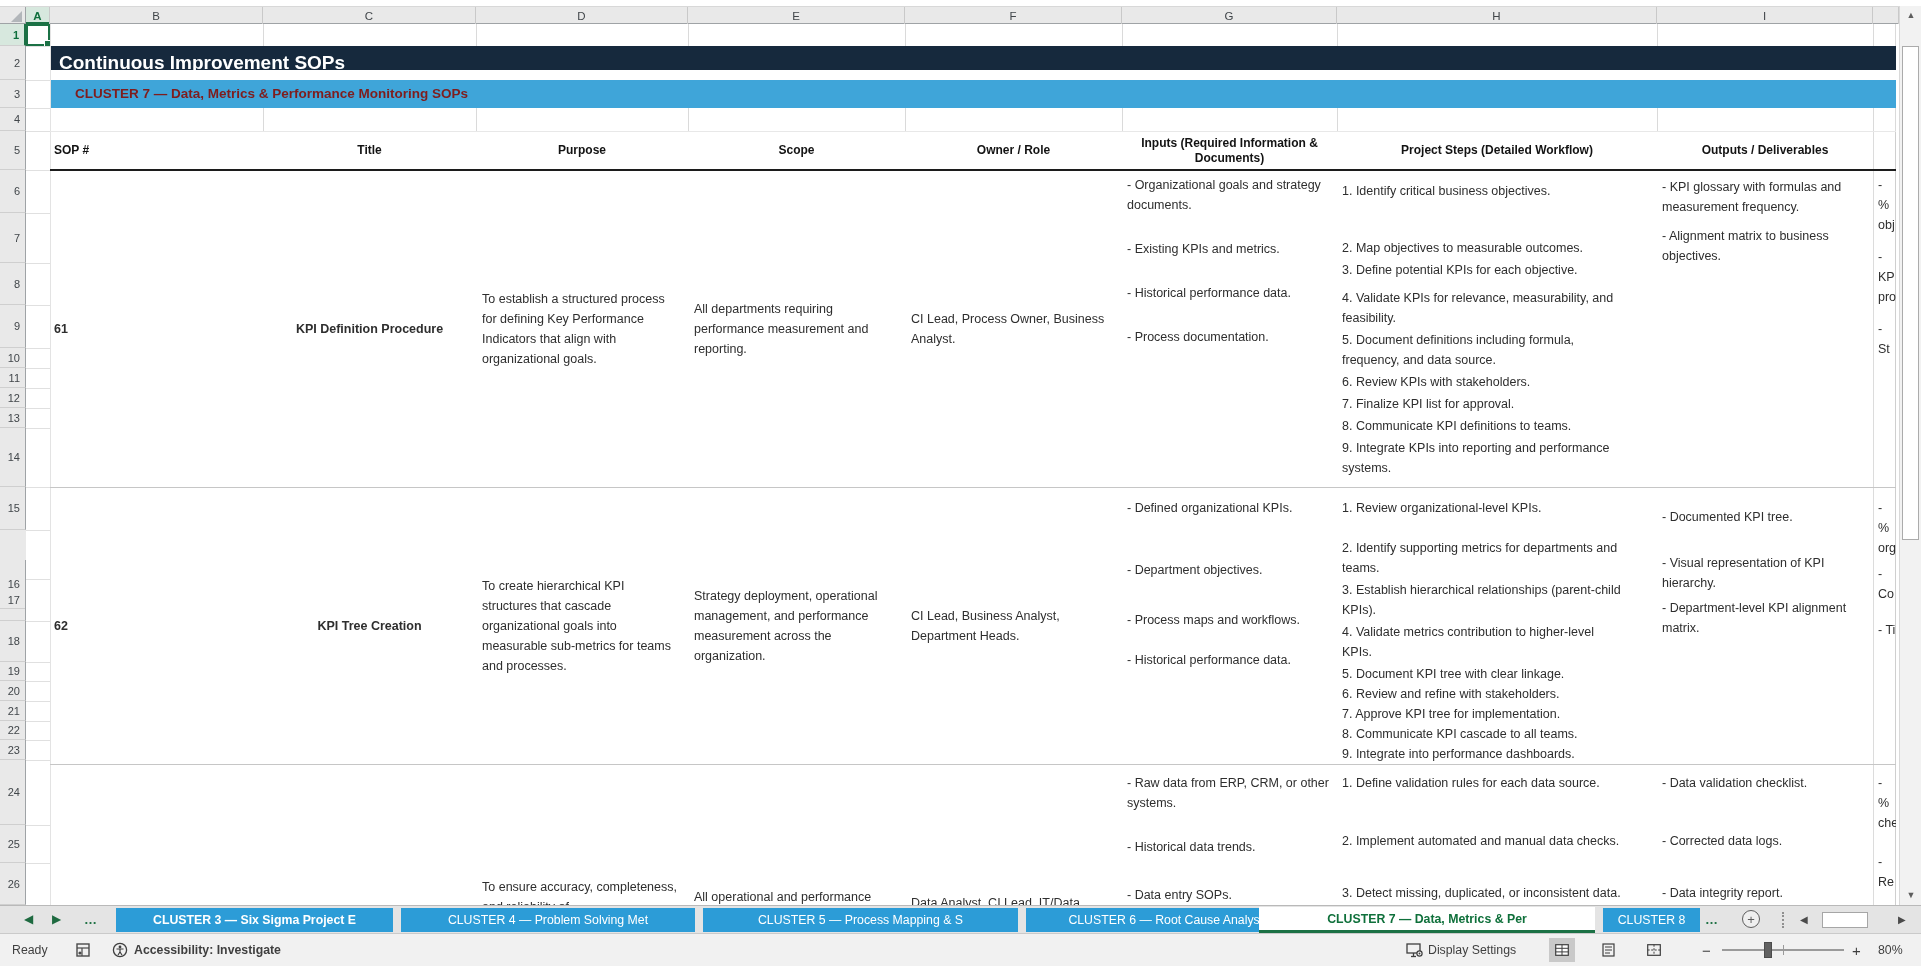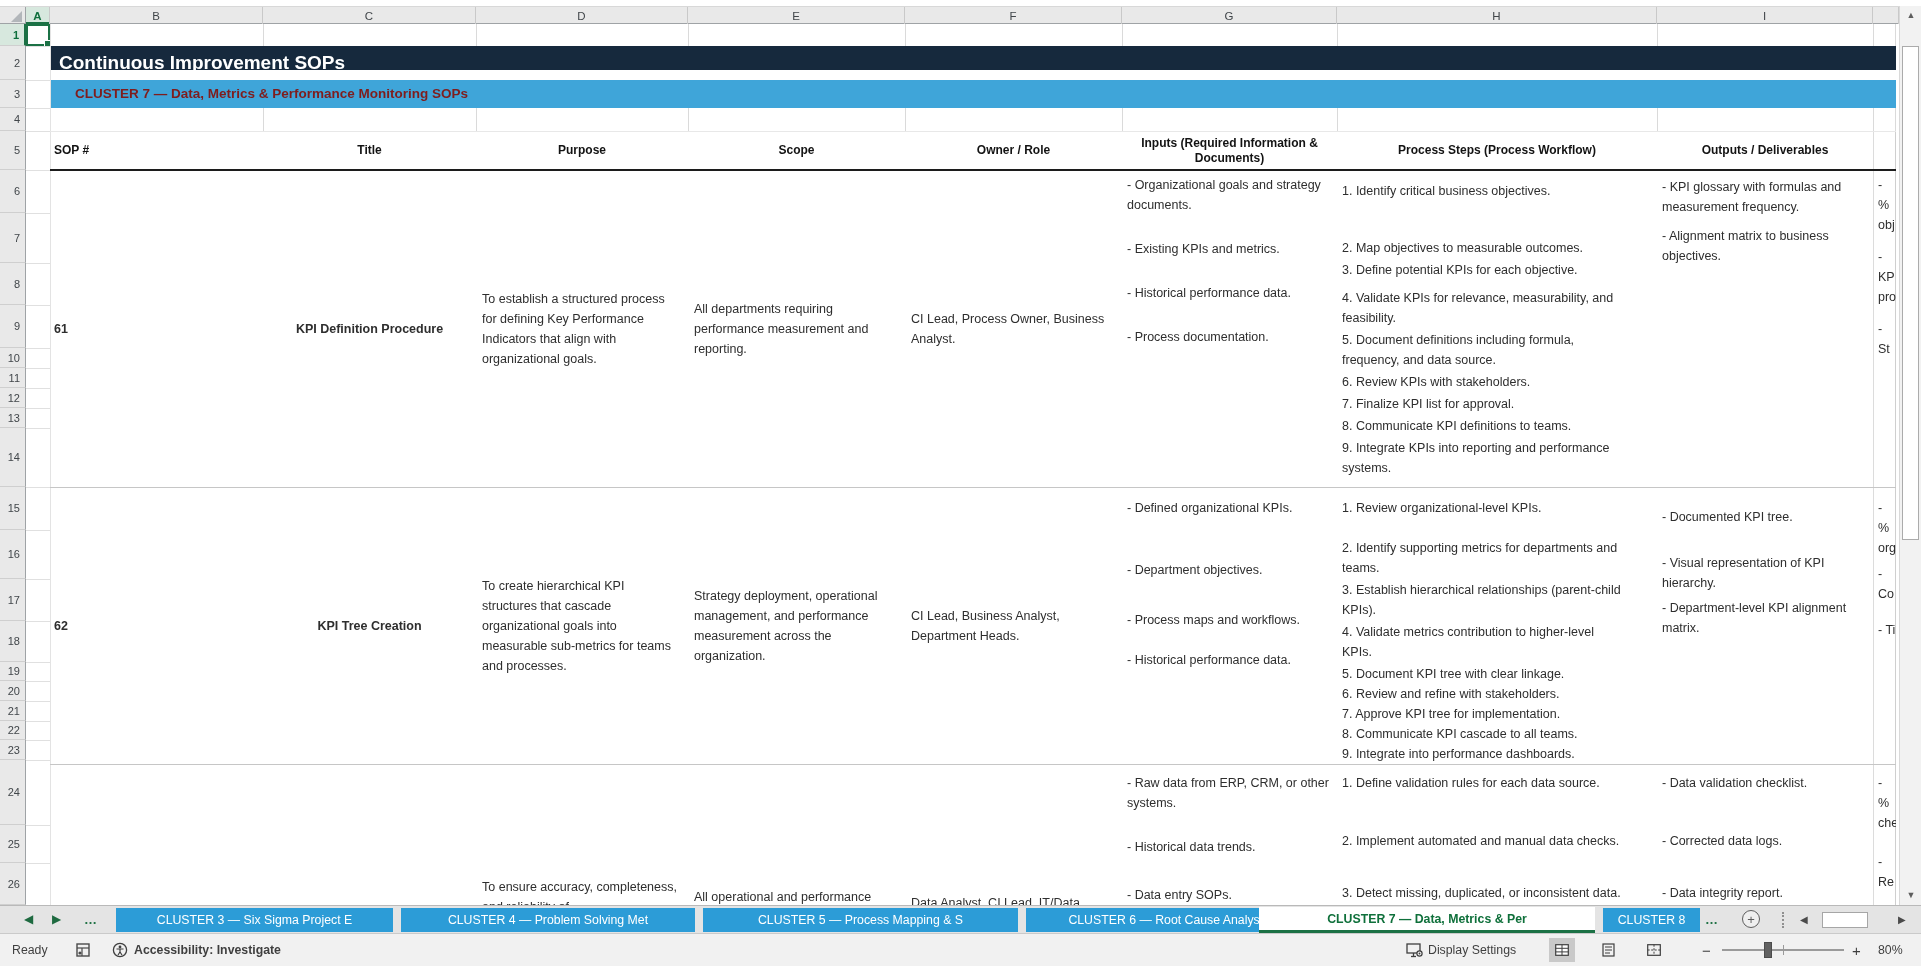--- a/index.html
+++ b/index.html
@@ -138,21 +138,21 @@
       <div class="rownum" style="top: 146px; height: 43px;">6</div>
       <div class="rownum" style="top: 189px; height: 50px;">7</div>
       <div class="rownum" style="top: 239px; height: 42px;">8</div>
       <div class="rownum" style="top: 281px; height: 43px;">9</div>
       <div class="rownum" style="top: 324px; height: 20px;">10</div>
       <div class="rownum" style="top: 344px; height: 20px;">11</div>
       <div class="rownum" style="top: 364px; height: 20px;">12</div>
       <div class="rownum" style="top: 384px; height: 20px;">13</div>
       <div class="rownum" style="top: 404px; height: 59px;">14</div>
       <div class="rownum" style="top: 463px; height: 43px;">15</div>
-      <div class="rownum" style="top: 506px; height: 49px;">16</div>
+      <div class="rownum" style="top: 536px; height: 49px;">16</div>
       <div class="rownum" style="top: 555px; height: 42px;">17</div>
       <div class="rownum" style="top: 597px; height: 41px;">18</div>
       <div class="rownum" style="top: 638px; height: 19px;">19</div>
       <div class="rownum" style="top: 657px; height: 20px;">20</div>
       <div class="rownum" style="top: 677px; height: 20px;">21</div>
       <div class="rownum" style="top: 697px; height: 19px;">22</div>
       <div class="rownum" style="top: 716px; height: 20px;">23</div>
       <div class="rownum" style="top: 736px; height: 65px;">24</div>
       <div class="rownum" style="top: 801px; height: 38px;">25</div>
       <div class="rownum" style="top: 839px; height: 42px;">26</div>
@@ -214,21 +214,21 @@
       <div class="hline" style="left: 0px; top: 736px; width: 24px; height: 1px; background: rgb(224, 224, 224);"></div>
       <div class="hline" style="left: 0px; top: 801px; width: 24px; height: 1px; background: rgb(224, 224, 224);"></div>
       <div class="hline" style="left: 0px; top: 839px; width: 24px; height: 1px; background: rgb(224, 224, 224);"></div>
       <div class="hline" style="left: 24px; top: 107px; width: 1846px; height: 1px; background: rgb(232, 232, 232);"></div>
       <div class="th left" style="left: 24px; top: 107px; width: 213px; height: 39px;">SOP #</div>
       <div class="th" style="left: 237px; top: 107px; width: 213px; height: 39px;">Title</div>
       <div class="th" style="left: 450px; top: 107px; width: 212px; height: 39px;">Purpose</div>
       <div class="th" style="left: 662px; top: 107px; width: 217px; height: 39px;">Scope</div>
       <div class="th" style="left: 879px; top: 107px; width: 217px; height: 39px;">Owner / Role</div>
       <div class="th" style="left: 1096px; top: 107px; width: 215px; height: 39px;">Inputs (Required Information &amp; Documents)</div>
-      <div class="th" style="left: 1311px; top: 107px; width: 320px; height: 39px;">Process Steps (Process Workflow)</div>
+      <div class="th" style="left: 1311px; top: 107px; width: 320px; height: 39px;">Project Steps (Detailed Workflow)</div>
       <div class="th" style="left: 1631px; top: 107px; width: 216px; height: 39px;">Outputs / Deliverables</div>
       <div class="hline" style="left: 24px; top: 145px; width: 1846px; height: 2px; background: rgb(28, 28, 28);"></div>
       <div class="rec r61" style="top: 146px; height: 317px;">
         <div class="cell mid c-sop">61</div>
         <div class="cell mid c-title">KPI Definition Procedure</div>
         <div class="cell mid c-purpose">To establish a structured process for defining Key Performance Indicators that align with organizational goals.</div>
         <div class="cell mid c-scope">All departments requiring performance measurement and reporting.</div>
         <div class="cell mid c-owner">CI Lead, Process Owner, Business Analyst.</div>
         <div class="cell c-inputs">
           <p>- Organizational goals and strategy documents.</p>
@@ -323,21 +323,21 @@
   <div id="tabbar">
     <div class="tabnav" style="left:24px">◀</div>
     <div class="tabnav" style="left:52px">▶</div>
     <div class="tabmisc" style="left:84px">…</div>
     <div class="tabmisc" style="left:1705px">…</div>
     <div id="addsheet" style="left: 1742px;">+</div>
     <div id="tabdots" style="left:1782px"></div>
     <div class="hscrollarrow" style="left:1800px">◀</div>
     <div id="hthumb" style="left:1822px;width:46px"></div>
     <div class="hscrollarrow" style="left:1898px">▶</div>
-  <div class="sheettab" style="left: 116px; width: 277px;">CLUSTER 3 — Six Sigma Project E</div>
+  <div class="sheettab" style="left: 116px; width: 277px; font-weight: bold;">CLUSTER 3 — Six Sigma Project E</div>
       <div class="sheettab" style="left: 401px; width: 294px;">CLUSTER 4 — Problem Solving Met</div>
       <div class="sheettab" style="left: 703px; width: 315px;">CLUSTER 5 — Process Mapping &amp; S</div>
       <div class="sheettab" style="left: 1026px; width: 285px;">CLUSTER 6 — Root Cause Analysis</div>
       <div class="sheettab active" style="left: 1259px; width: 336px;">CLUSTER 7 — Data, Metrics &amp; Per</div>
       <div class="sheettab" style="left: 1603px; width: 97px;">CLUSTER 8</div>
       <div class="abs"></div>
     </div>
 
   <div id="statusbar">
     <div class="sbitem" style="left:12px">Ready</div>

